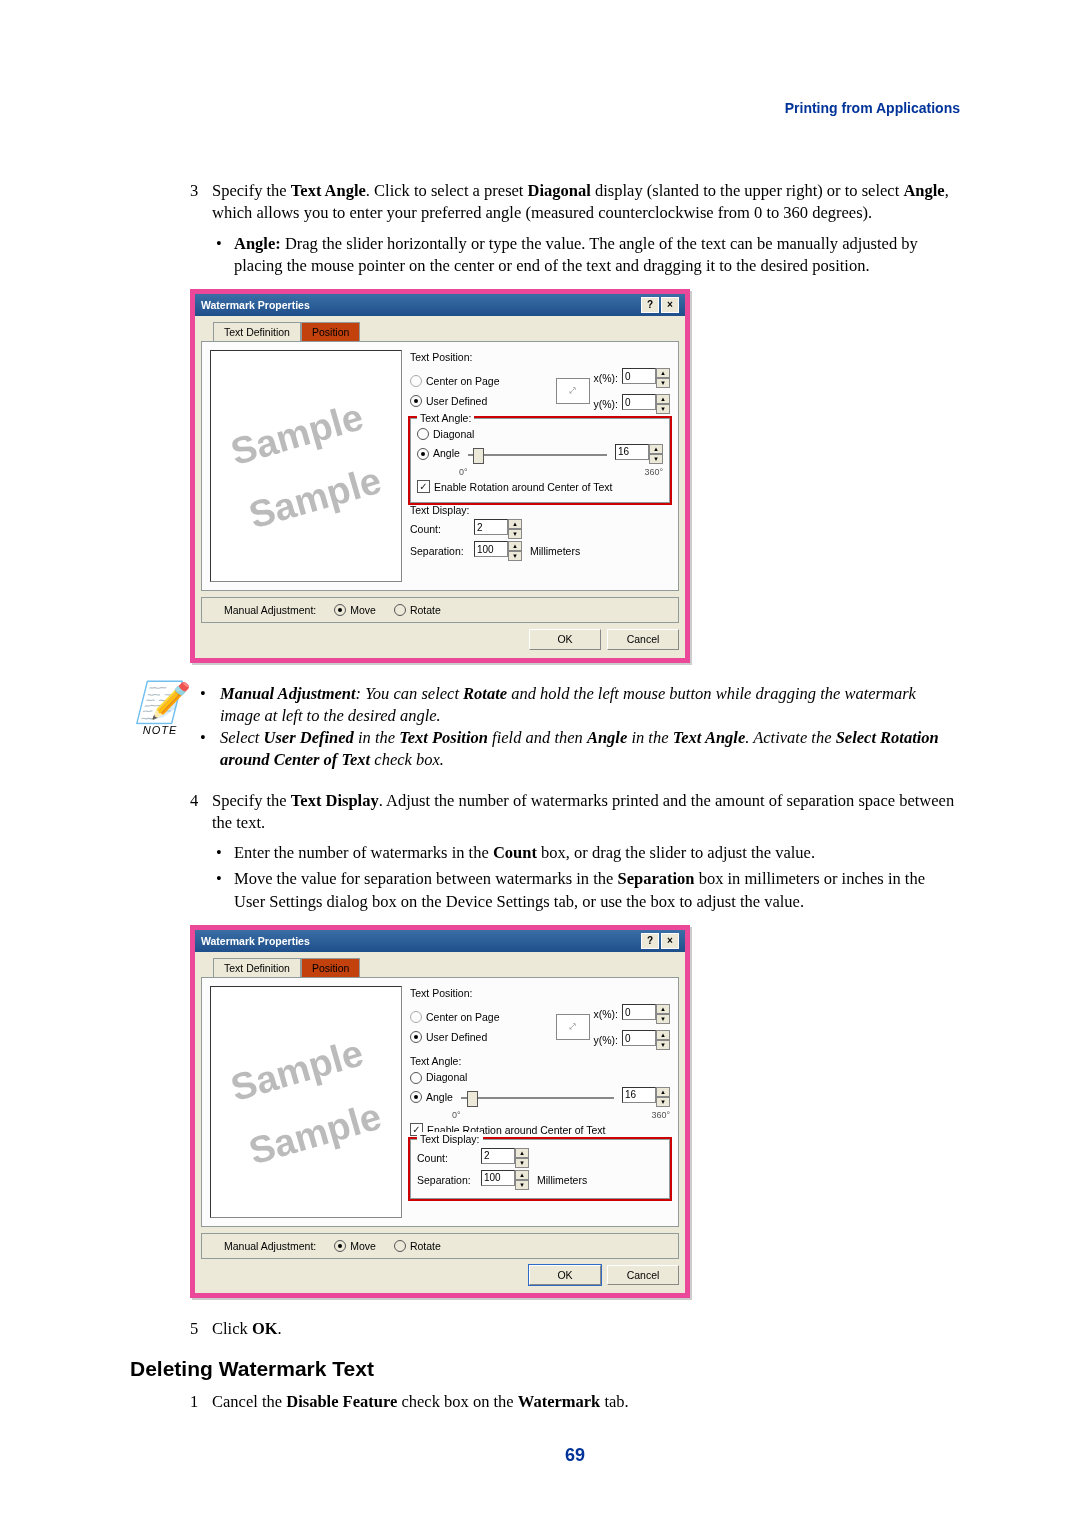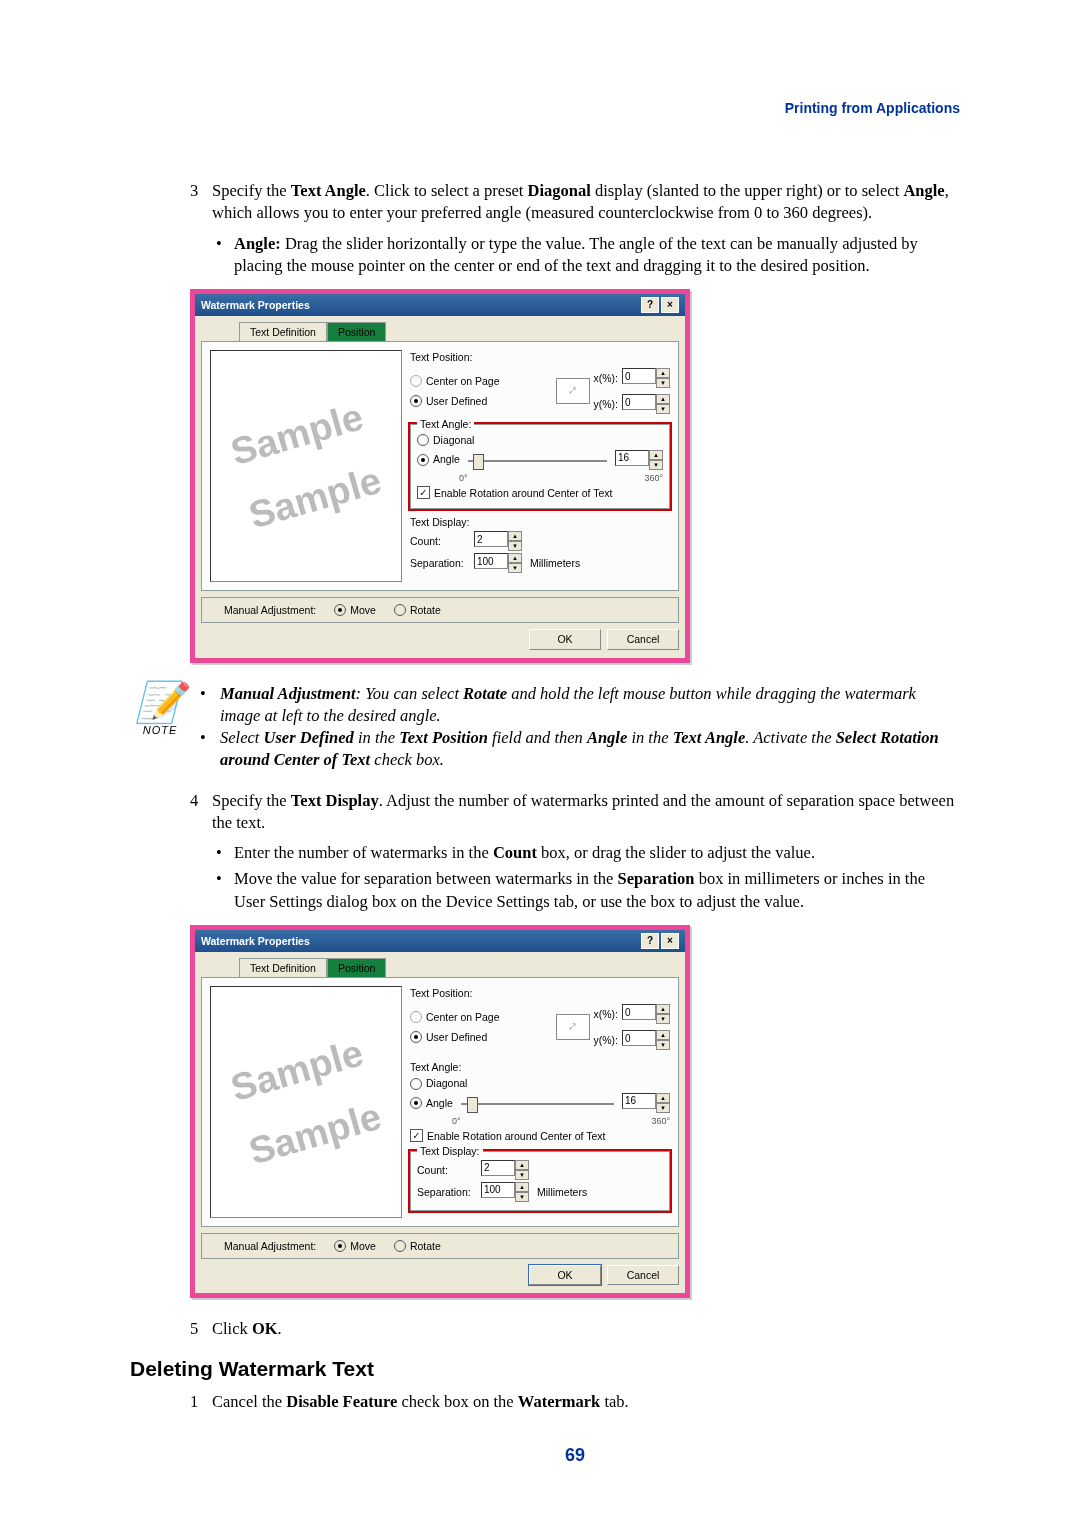--- a/index.html
+++ b/index.html
@@ -55,44 +55,44 @@
     padding: 3px 6px;
     display: flex;
     align-items: center;
     justify-content: space-between;
   }
   .titlebar .ctrls { display: flex; gap: 2px; }
   .titlebar .ctrl {
     width: 16px; height: 14px; background: #ece9d8; border: 1px solid #fff;
     display:flex;align-items:center;justify-content:center;color:#000;font-weight:bold;font-size:10px;line-height:1;
   }
-  .tabs-row { display:flex; padding: 6px 6px 0 24px; margin-left: 20px; }
+  .tabs-row { display:flex; padding: 6px 6px 0 18px; }
   .tab {
     padding: 2px 10px;
     background: #ece9d8;
     border: 1px solid #919b9c;
     border-bottom: none;
     position: relative;
   }
-  .tab.active { background:#15803d; }
+  .tab.active { background:#c2410c; }
   .tabpanel {
     margin: 0 6px 6px 6px;
     background: #fcfcfc;
     border: 1px solid #919b9c;
     padding: 8px;
   }
   .cols { display:flex; gap:8px; }
   .preview {
     width: 190px; height: 230px;
     background: #fff; border: 1px inset #888;
     position: relative; overflow: hidden;
   }
   .preview .wm { position:absolute; left:50%; top:50%; transform: translate(-50%,-50%) rotate(-16deg);
     color:#bbb; font-family: Arial; font-weight:bold; font-size:38px; line-height:66px; white-space:nowrap; text-align:center;}
-  .right { flex:1; display:flex; flex-direction:column; gap:6px; }
+  .right { flex:1; display:flex; flex-direction:column; }
   .grp { border:1px solid #919b9c; padding:6px; position:relative; }
   .grp .lbl { position:absolute; top:-8px; left:6px; background:#fcfcfc; padding:0 3px; font-size:10.5px;}
   .row { display:flex; align-items:center; gap:4px; margin:2px 0; }
   .radio { width:10px;height:10px;border:1px solid #555;border-radius:50%;display:inline-flex;align-items:center;justify-content:center;flex-shrink:0;}
   .radio.sel::after{content:"";width:4px;height:4px;background:#000;border-radius:50%;}
   .radio.dis { border-color:#aaa;}
   .num-field { display:inline-flex; }
   .num-field input { width:28px; height:14px; font-size:10px; padding:0 2px; border:1px inset #888;}
   .spin { display:flex;flex-direction:column;}
   .spin span{width:12px;height:8px;font-size:7px;line-height:7px;text-align:center;background:#ece9d8;border:1px solid #888;}

